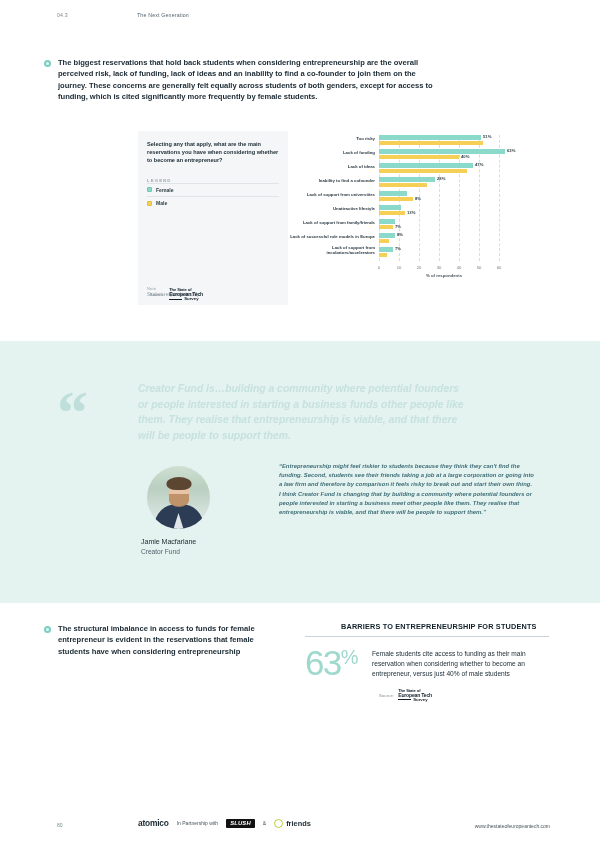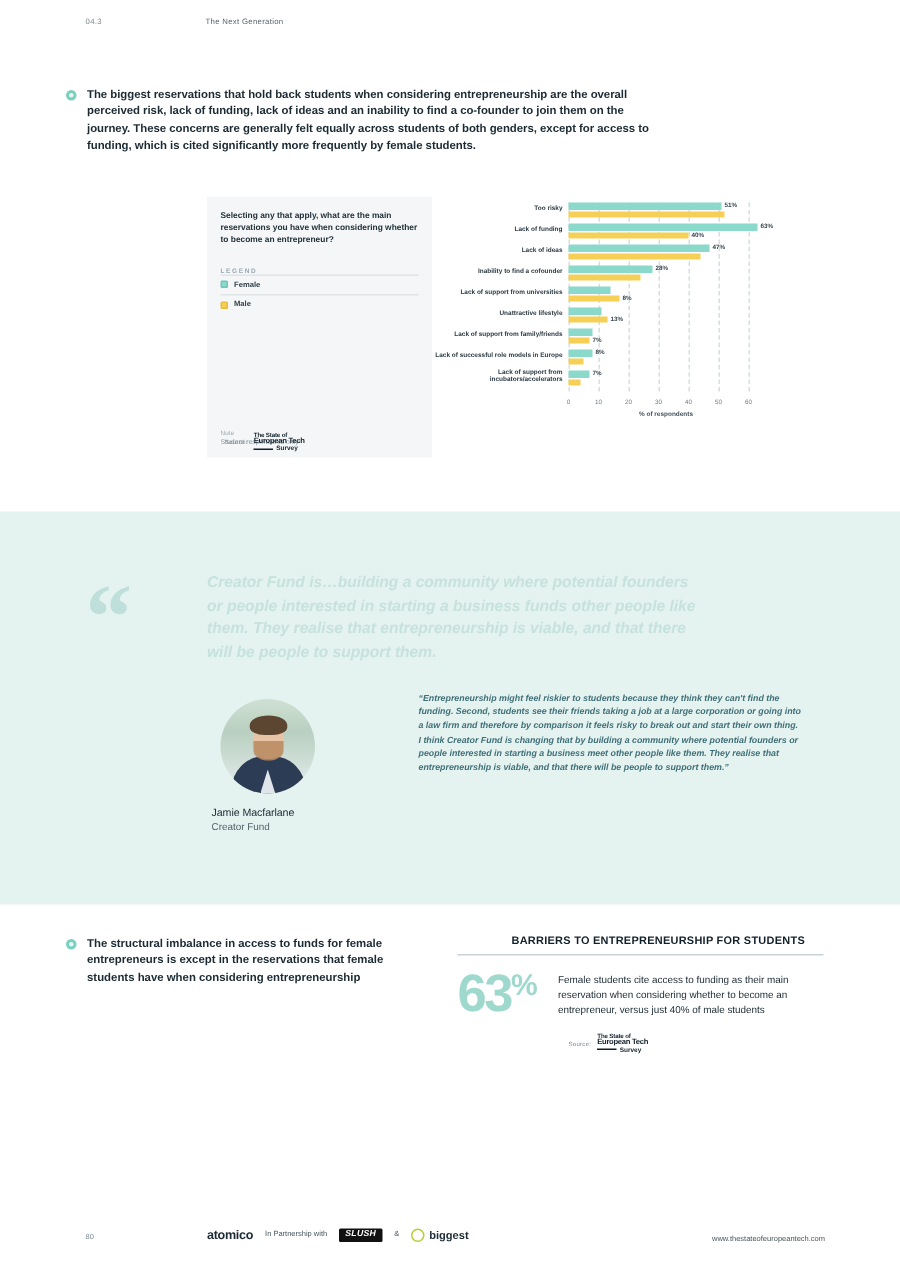--- a/index.html
+++ b/index.html
@@ -184,21 +184,21 @@
   .insight-bottom p {
     font-size: 7.6px; line-height: 11.3px; font-weight: 600; color: #1b2a33;
   }
   .stat-block { position: absolute; left: 305px; top: 622px; width: 245px; }
   .stat-title {
     font-size: 7.3px; font-weight: 800; letter-spacing: .18px; color: #12202a; padding-left: 36px;
   }
   .stat-rule { margin-top: 5px; height: 1px; background: #c9d2d6; width: 244px; }
   .stat-row { margin-top: 9px; display: flex; align-items: flex-start; gap: 14px; }
   .stat-num {
-    font-size: 35px; line-height: 33px; font-weight: 700; color: #9fd8cd;
+    font-size: 35px; line-height: 33px; font-weight: 400; color: #9fd8cd;
     letter-spacing: -1.6px; display: flex; align-items: flex-start;
   }
   .stat-num .pct { font-size: 20px; line-height: 22px; letter-spacing: -.5px; }
   .stat-desc {
     font-size: 6.6px; line-height: 10.2px; color: #1b2a33; font-weight: 500;
     width: 155px; padding-top: 3px;
   }
   .stat-source { margin-top: 9px; margin-left: 74px; }
 
   
@@ -361,21 +361,21 @@
     <span class="av-hair"></span>
   </div>
   <div class="sp-name">Jamie Macfarlane</div>
   <div class="sp-org">Creator Fund</div>
 </div>
 
 <div class="small-quote">“Entrepreneurship might feel riskier to students because they think they can't find the funding. Second, students see their friends taking a job at a large corporation or going into a law firm and therefore by comparison it feels risky to break out and start their own thing. I think Creator Fund is changing that by building a community where potential founders or people interested in starting a business meet other people like them. They realise that entrepreneurship is viable, and that there will be people to support them.”</div>
 
 <div class="insight-bottom">
   <span class="bullet"></span>
-  <p>The structural imbalance in access to funds for female entrepreneurs is except in the reservations that female students have when considering entrepreneurship</p>
+  <p>The structural imbalance in access to funds for female entrepreneur is evident in the reservations that female students have when considering entrepreneurship</p>
 </div>
 
 <div class="stat-block">
   <div class="stat-title">BARRIERS TO ENTREPRENEURSHIP FOR STUDENTS</div>
   <div class="stat-rule"></div>
   <div class="stat-row">
     <div class="stat-num">
       <span>63</span>
       <span class="pct">%</span>
     </div>
@@ -396,17 +396,17 @@
 
 <div class="footer">
   <span class="pg-num">80</span>
   <div class="foot-center">
     <span class="brand-atomico">atomico</span>
     <span class="foot-txt">In Partnership with</span>
     <span class="brand-slush">SLUSH</span>
     <span class="amp">&amp;</span>
     <span class="brand-orrick">
       <span class="orrick-mark"></span>
-      <span class="orrick-word">biggest</span>
+      <span class="orrick-word">friends</span>
     </span>
   </div>
   <span class="foot-url">www.thestateofeuropeantech.com</span>
 </div>
 
 </body></html>

